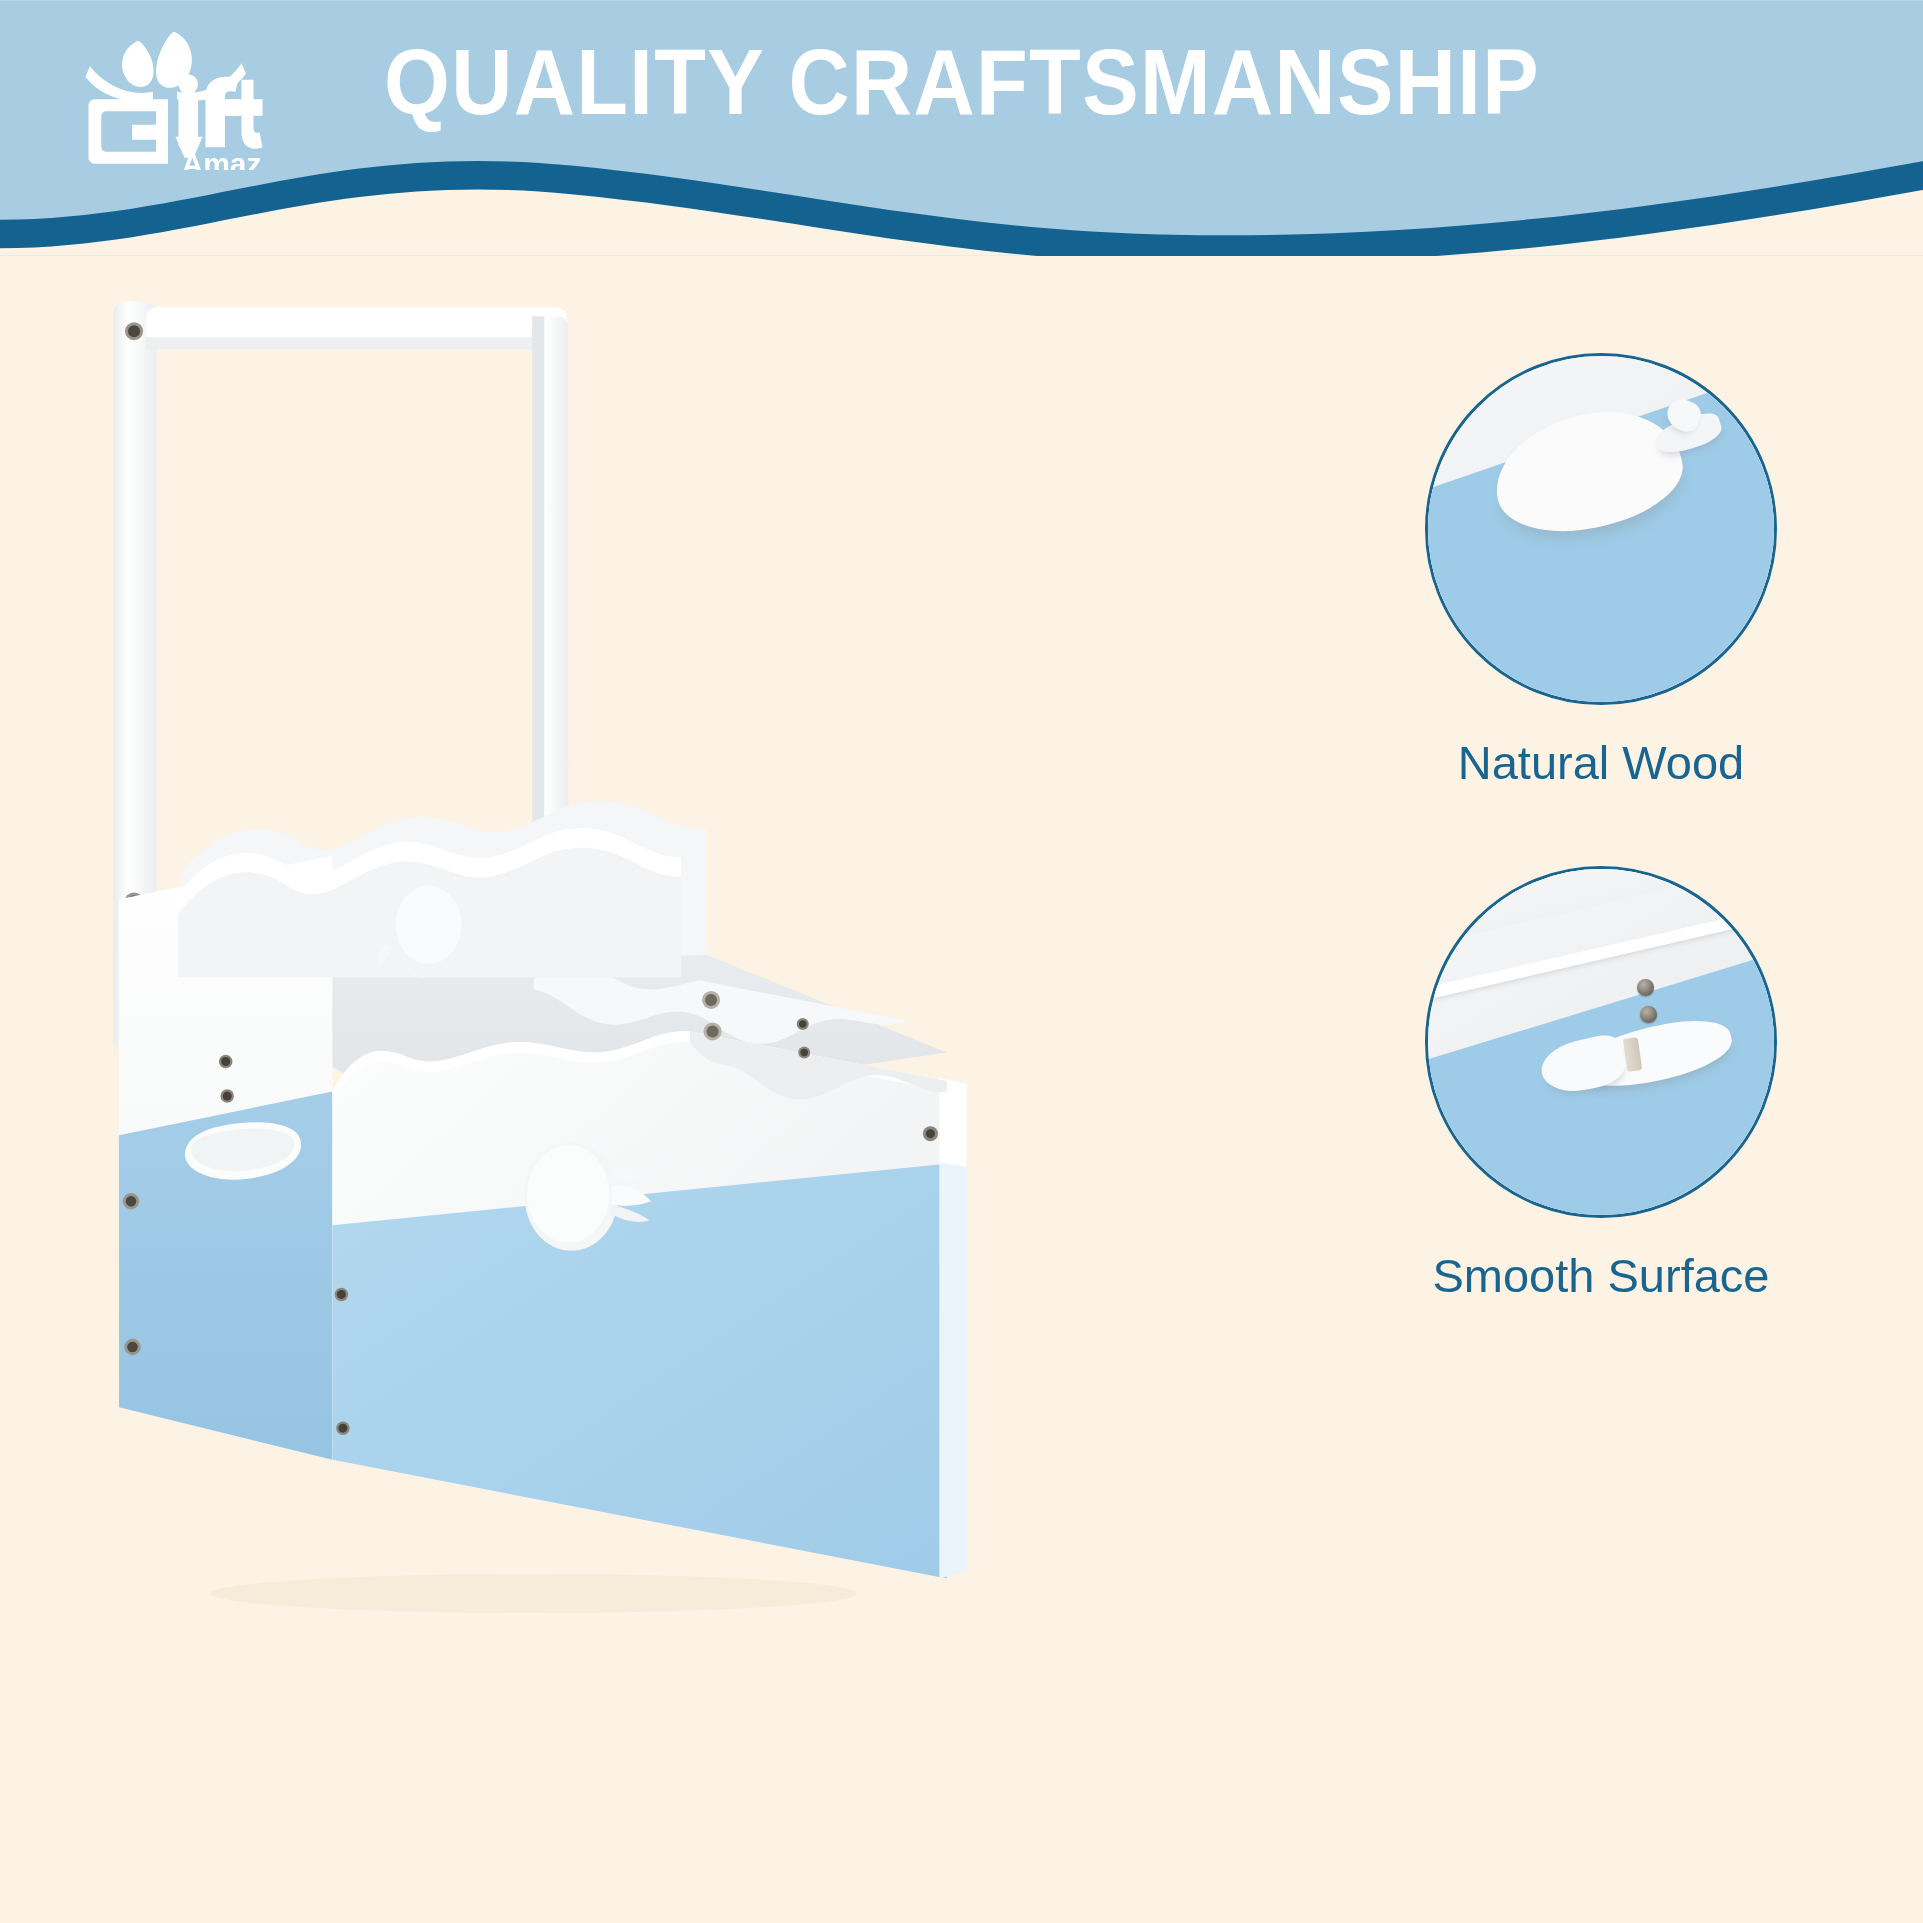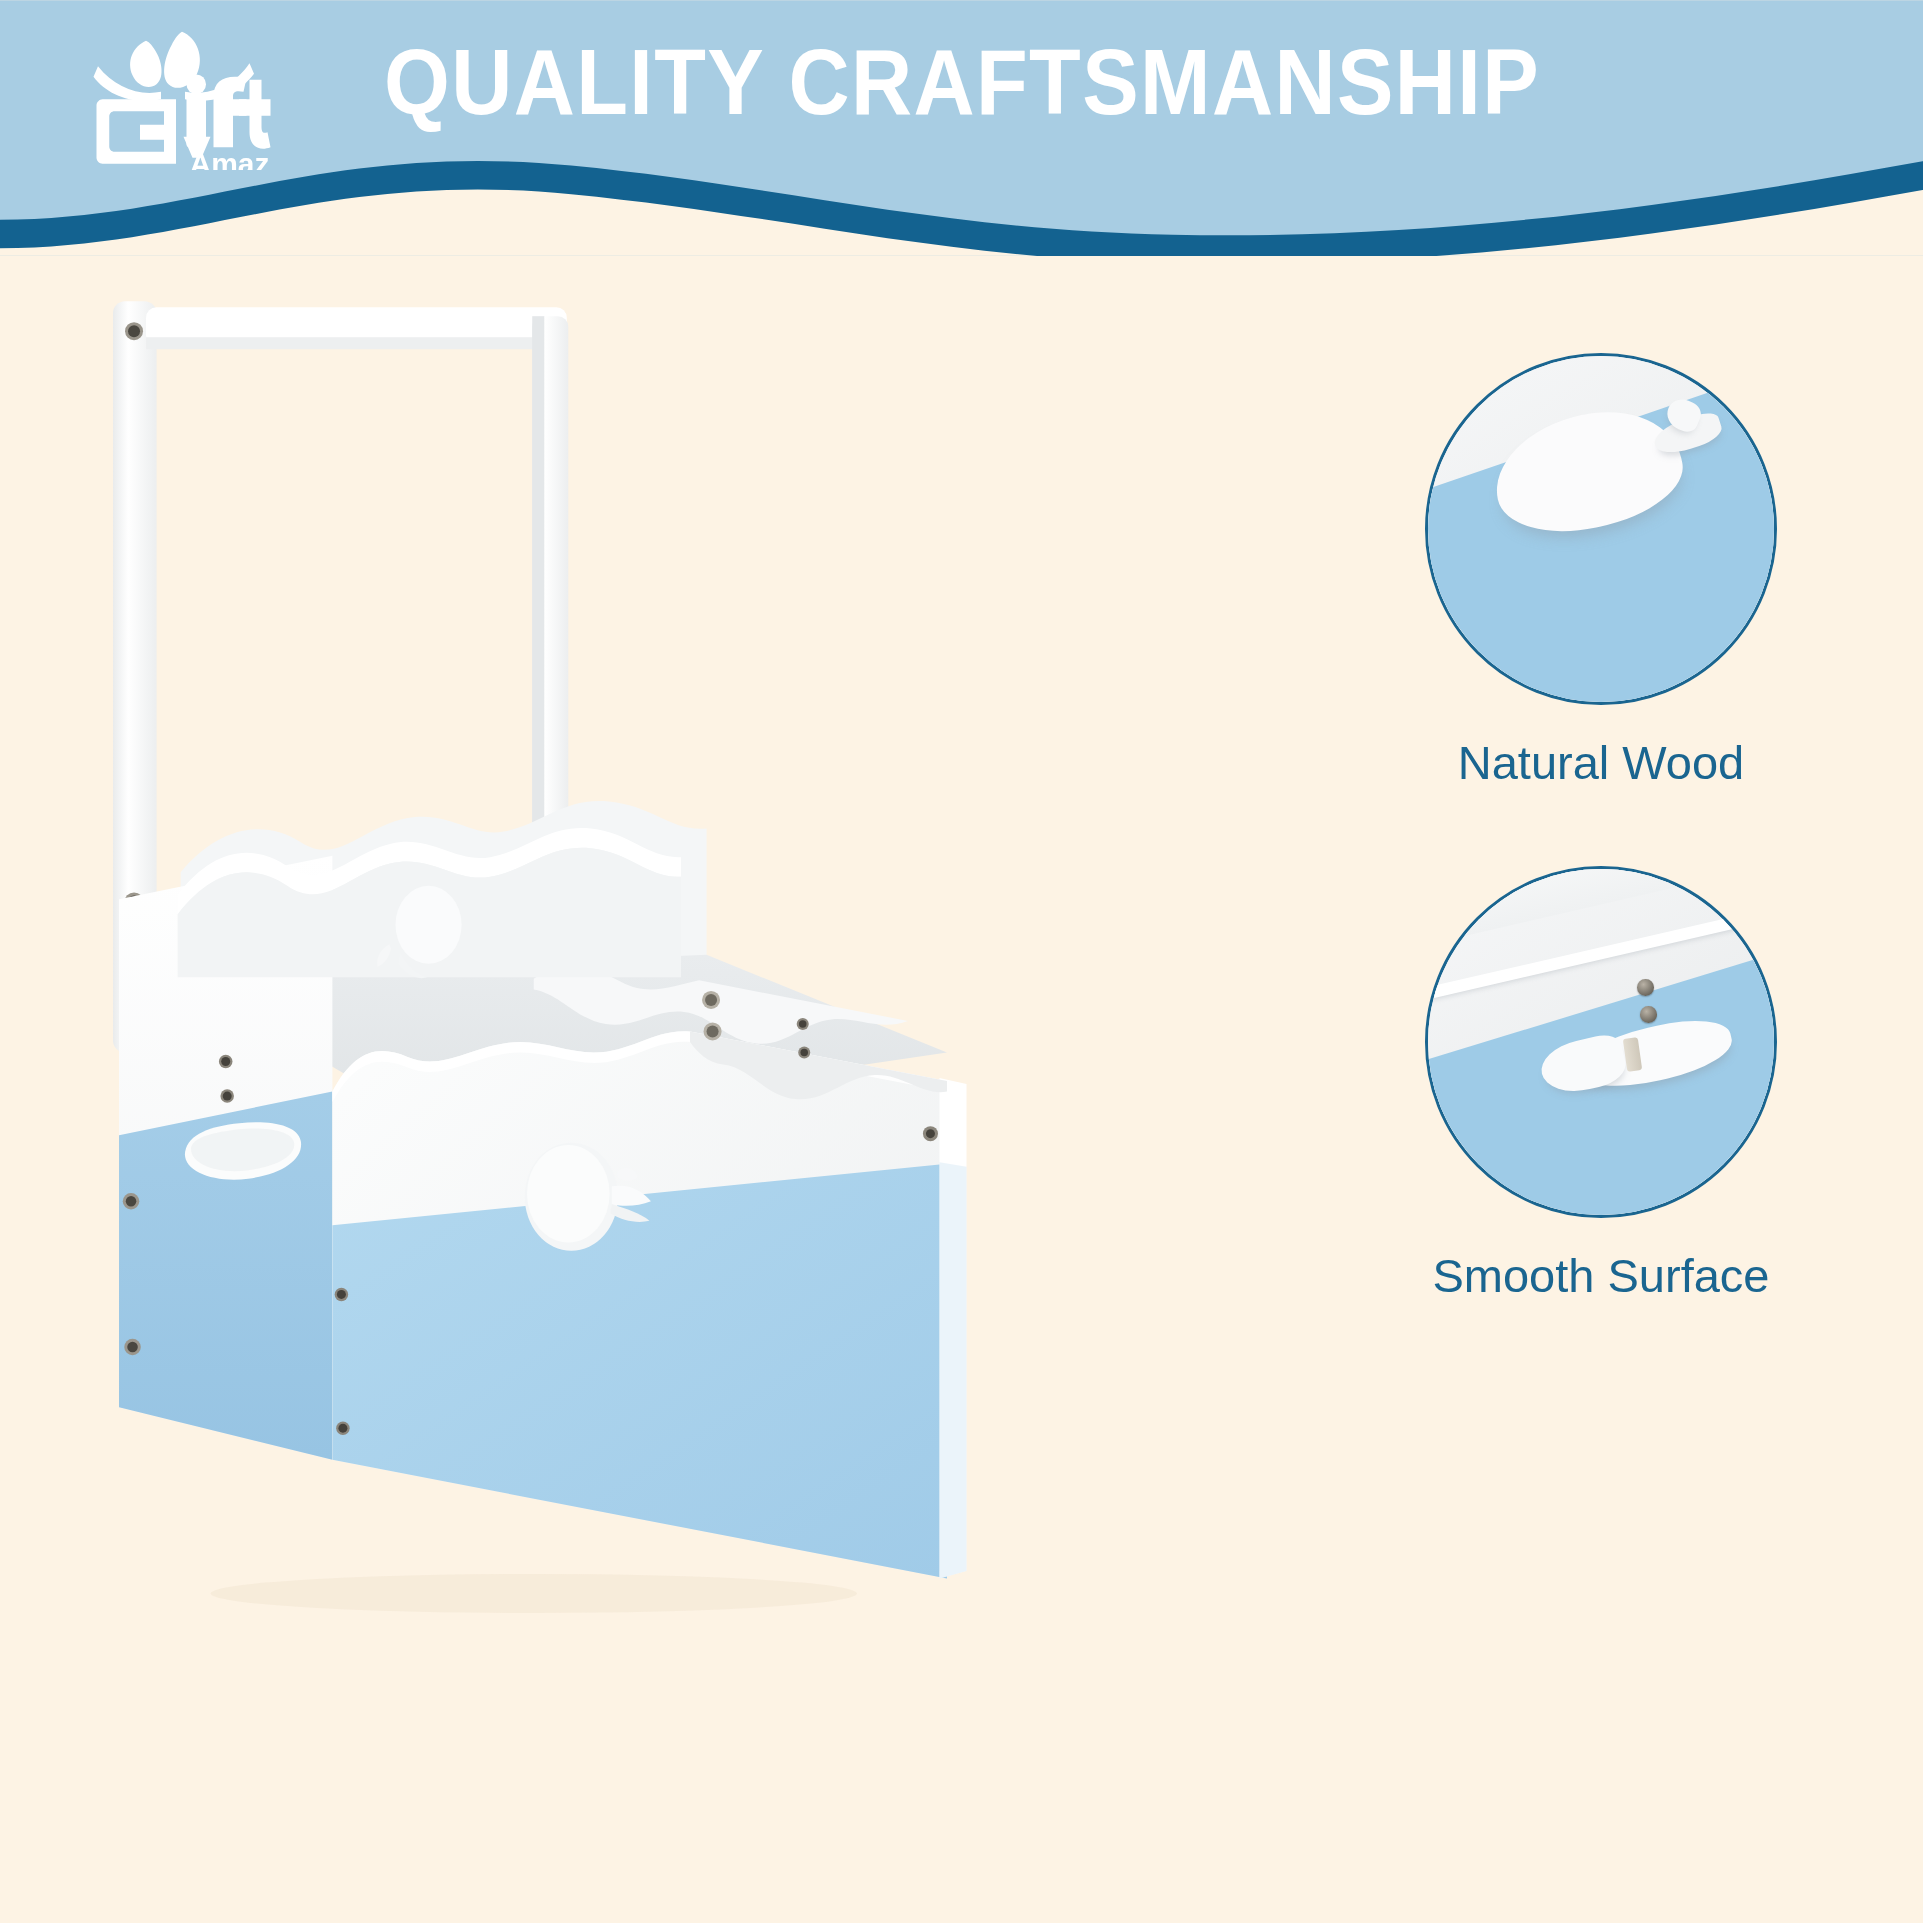--- a/index.html
+++ b/index.html
@@ -15,21 +15,21 @@
   .header-bg{position:absolute;left:0;top:0;width:1924px;height:256px;}
   .header-title{
     position:absolute;left:0;top:30px;width:1924px;text-align:center;
     color:#ffffff;font-size:92px;font-weight:bold;letter-spacing:1.5px;
     font-family:"Liberation Sans", sans-serif;
     transform:scaleX(0.92);transform-origin:center top;
     white-space:nowrap;
   }
 
   
-  .logo{position:absolute;left:77px;top:27px;width:195px;height:143px;text-align:center;}
+  .logo{position:absolute;left:69px;top:27px;width:195px;height:143px;text-align:center;}
   .logo svg{display:block;}
 
   
   .features{position:absolute;left:1338px;top:353px;width:526px;height:1503px;}
   .feature{position:absolute;left:0;width:526px;}
   .feature-1{top:0;}
   .feature-2{top:513px;}
   .feature-3{top:1027px;}
 
   .circle{

